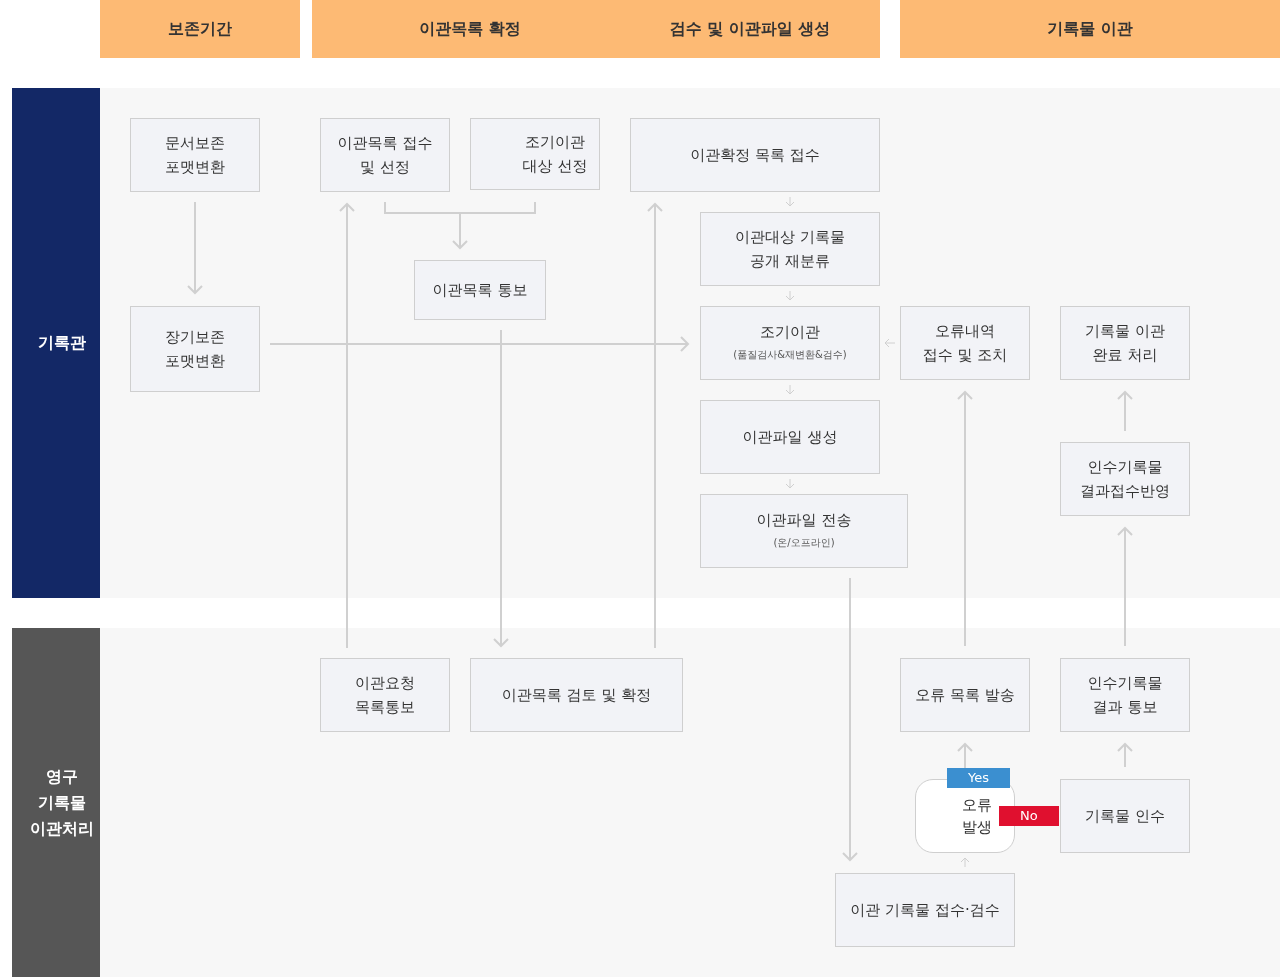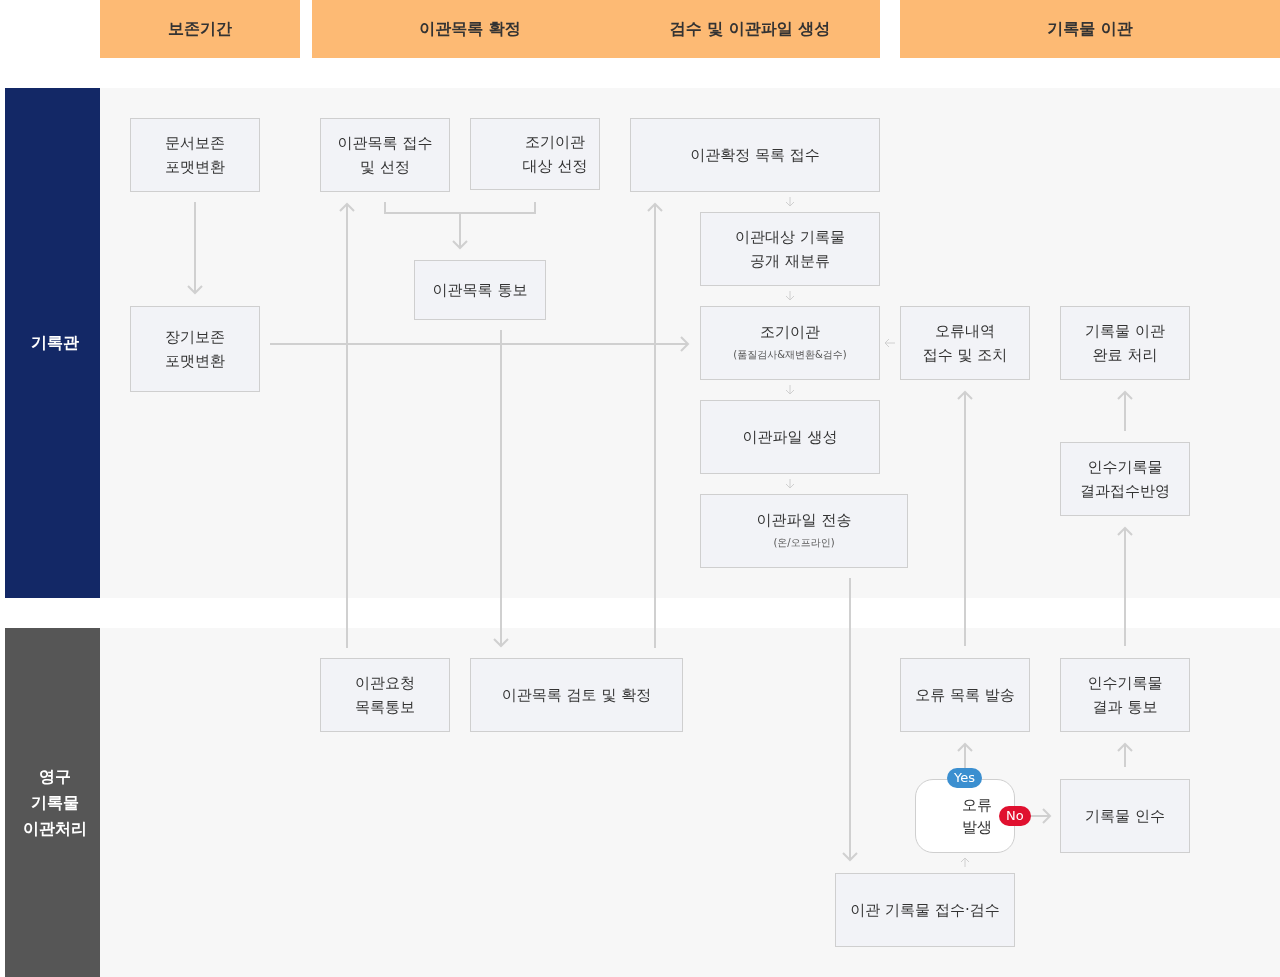--- a/index.html
+++ b/index.html
@@ -1,23 +1,23 @@
 <!DOCTYPE html>
 <html><head>
 <meta charset="utf-8">
 <style>
   html, body { margin:0; padding:0; }
   body { width:1280px; height:977px; position:relative; background:#ffffff; font-family:"DejaVu Sans","Liberation Sans",sans-serif; color:#333; overflow:hidden; }
   .phase { position:absolute; top:0; height:58px; background:#fdba74; color:#333; font-size:16px; font-weight:bold; display:flex; align-items:center; justify-content:center; }
-  .lane-label { position:absolute; left:5px; width:100px; color:#fff; font-size:16px; font-weight:bold; display:flex; align-items:center; justify-content:center; text-align:center; line-height:26px; white-space:pre-line; }
+  .lane-label { position:absolute; left:12px; width:100px; color:#fff; font-size:16px; font-weight:bold; display:flex; align-items:center; justify-content:center; text-align:center; line-height:26px; white-space:pre-line; }
   .lane-bg { position:absolute; left:100px; width:1180px; background:#f7f7f7; }
   .box { position:absolute; background:#f2f3f7; border:1px solid #cfcfcf; box-sizing:border-box; display:flex; flex-direction:column; align-items:center; justify-content:center; text-align:center; font-size:15px; line-height:24px; color:#333; white-space:pre-line; }
   .box .sub { font-size:10px; color:#555; line-height:22px; }
   .decision { position:absolute; background:#fff; border:1px solid #cfcfcf; border-radius:18px; box-sizing:border-box; display:flex; align-items:center; justify-content:center; text-align:center; font-size:15px; line-height:22px; white-space:pre-line;padding-left:24px; }
-  .badge { position:absolute; color:#fff; font-size:13px; border-radius:10px; height:20px; line-height:20px; padding:0 7px; }
+  .badge { position:absolute; color:#fff; font-size:13px; border-radius:0; height:20px; line-height:20px; padding:0 21px; }
   svg.lines { position:absolute; left:0; top:0; }
 </style>
 </head>
 <body>
 
 <div class="phase" style="left:100px;width:200px;">보존기간</div>
 <div class="phase" style="left:312px;width:316px;">이관목록 확정</div>
 <div class="phase" style="left:620px;width:260px;">검수 및 이관파일 생성</div>
 <div class="phase" style="left:900px;width:380px;">기록물 이관</div>
 

